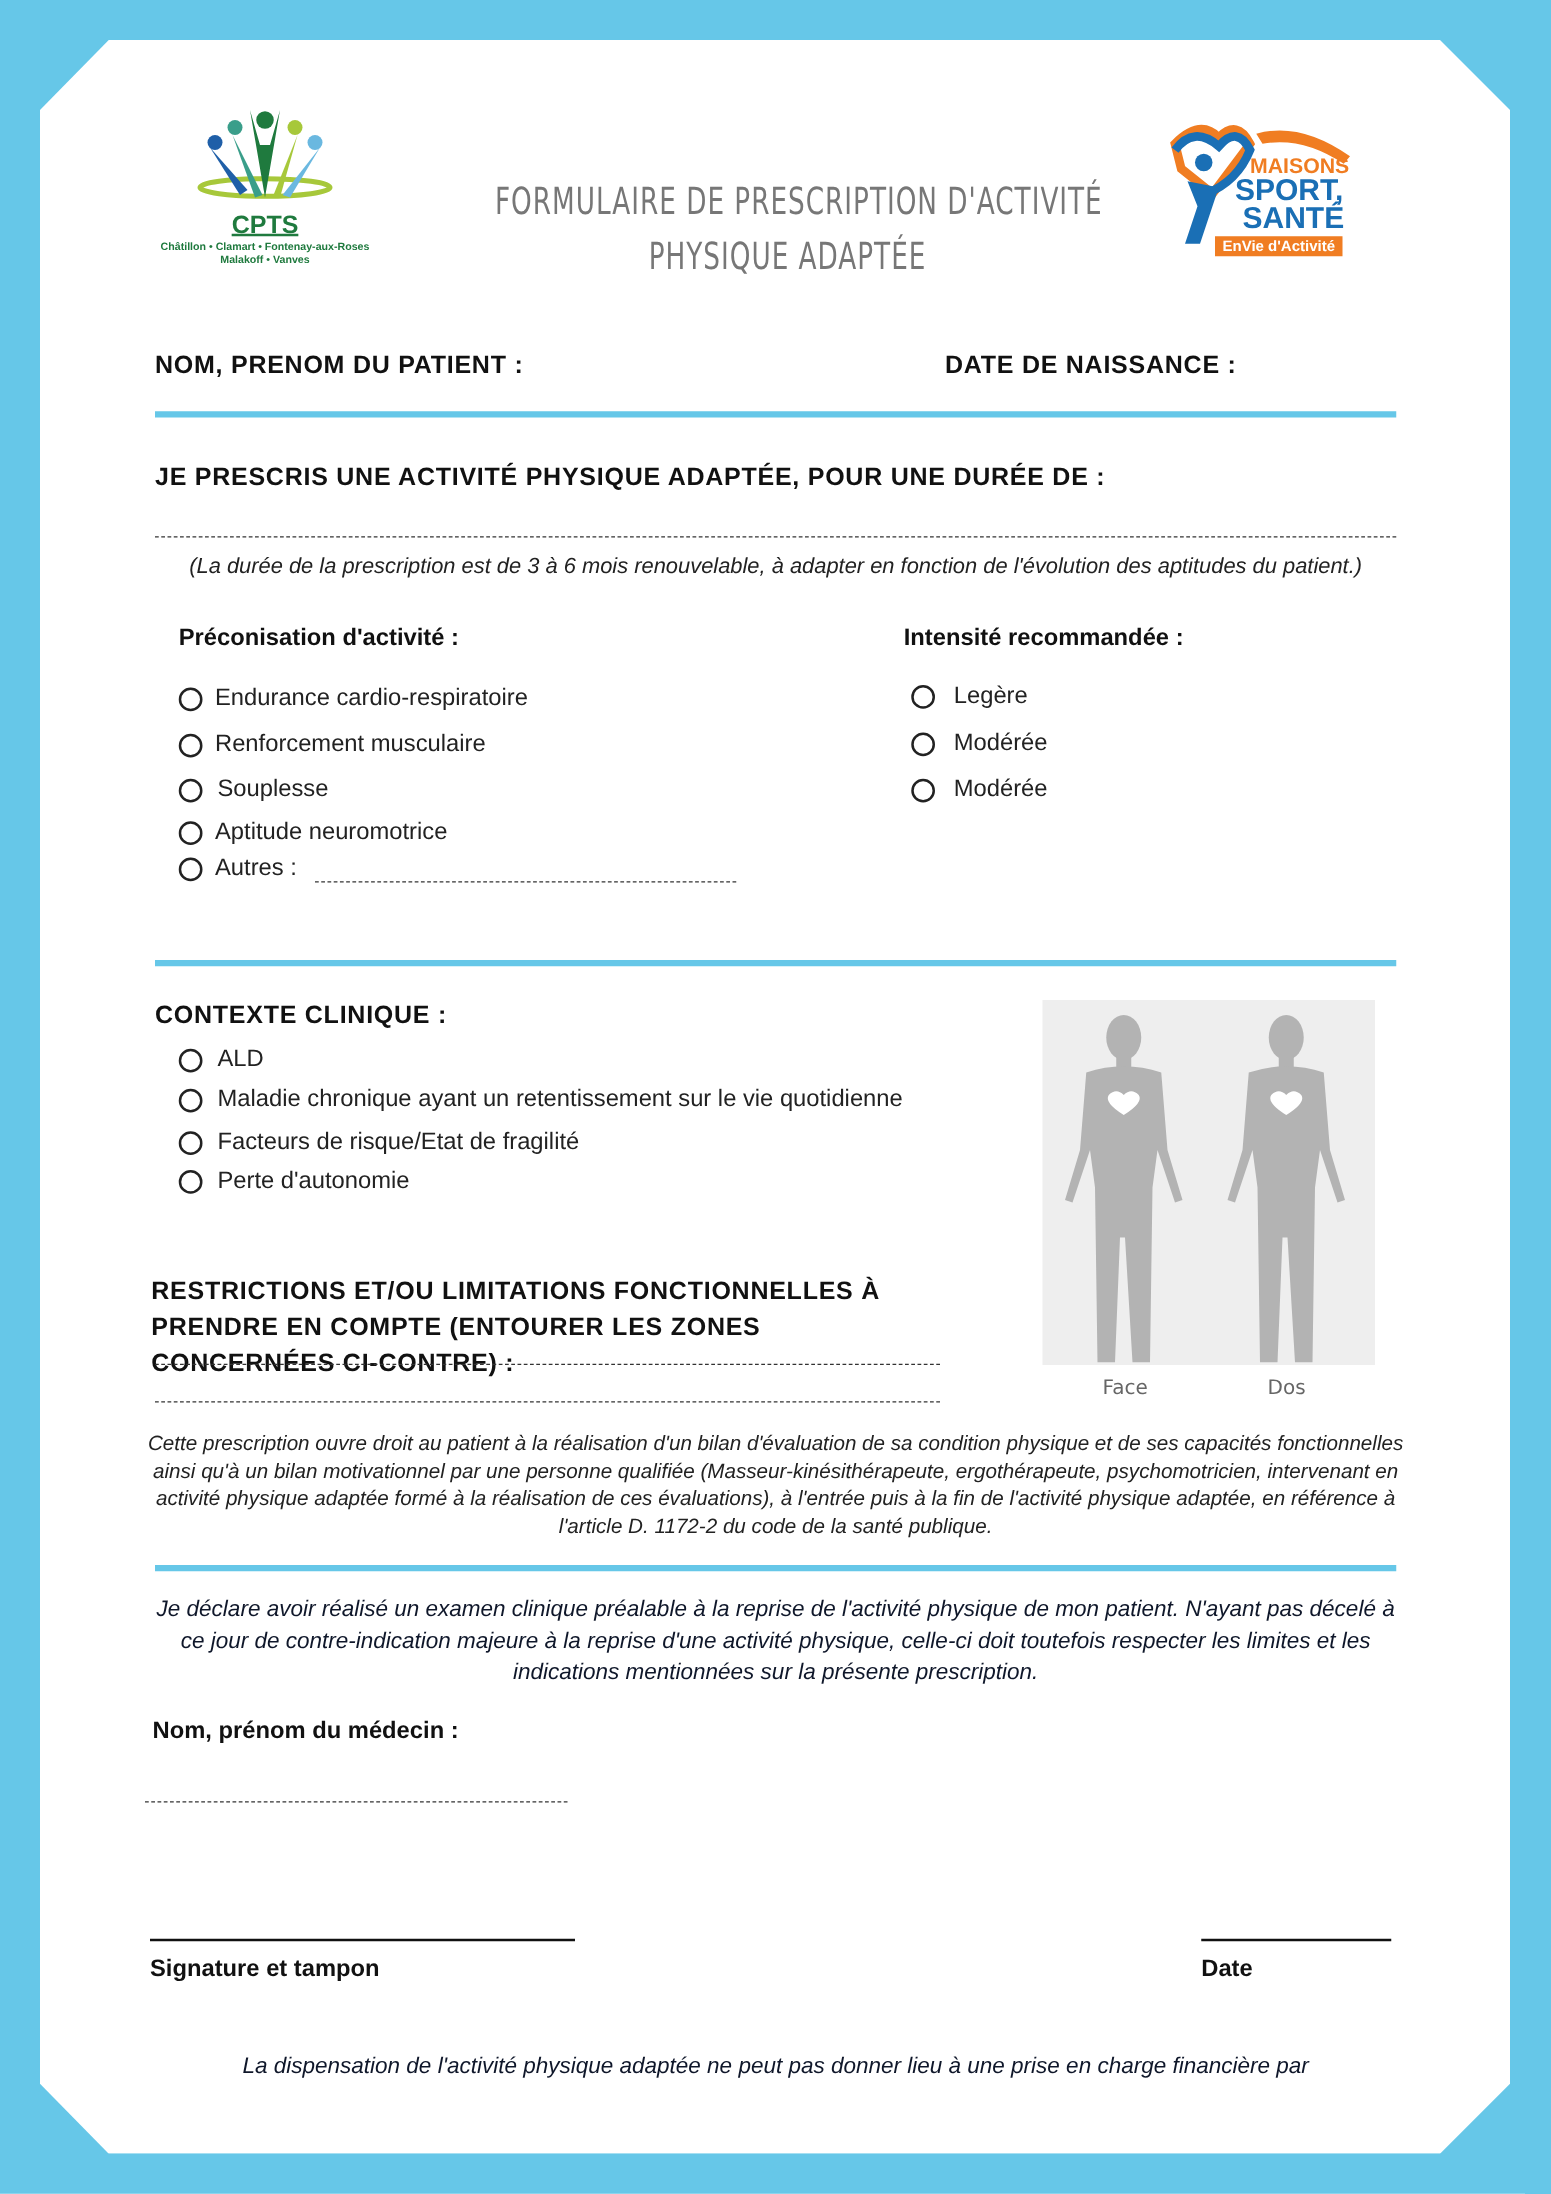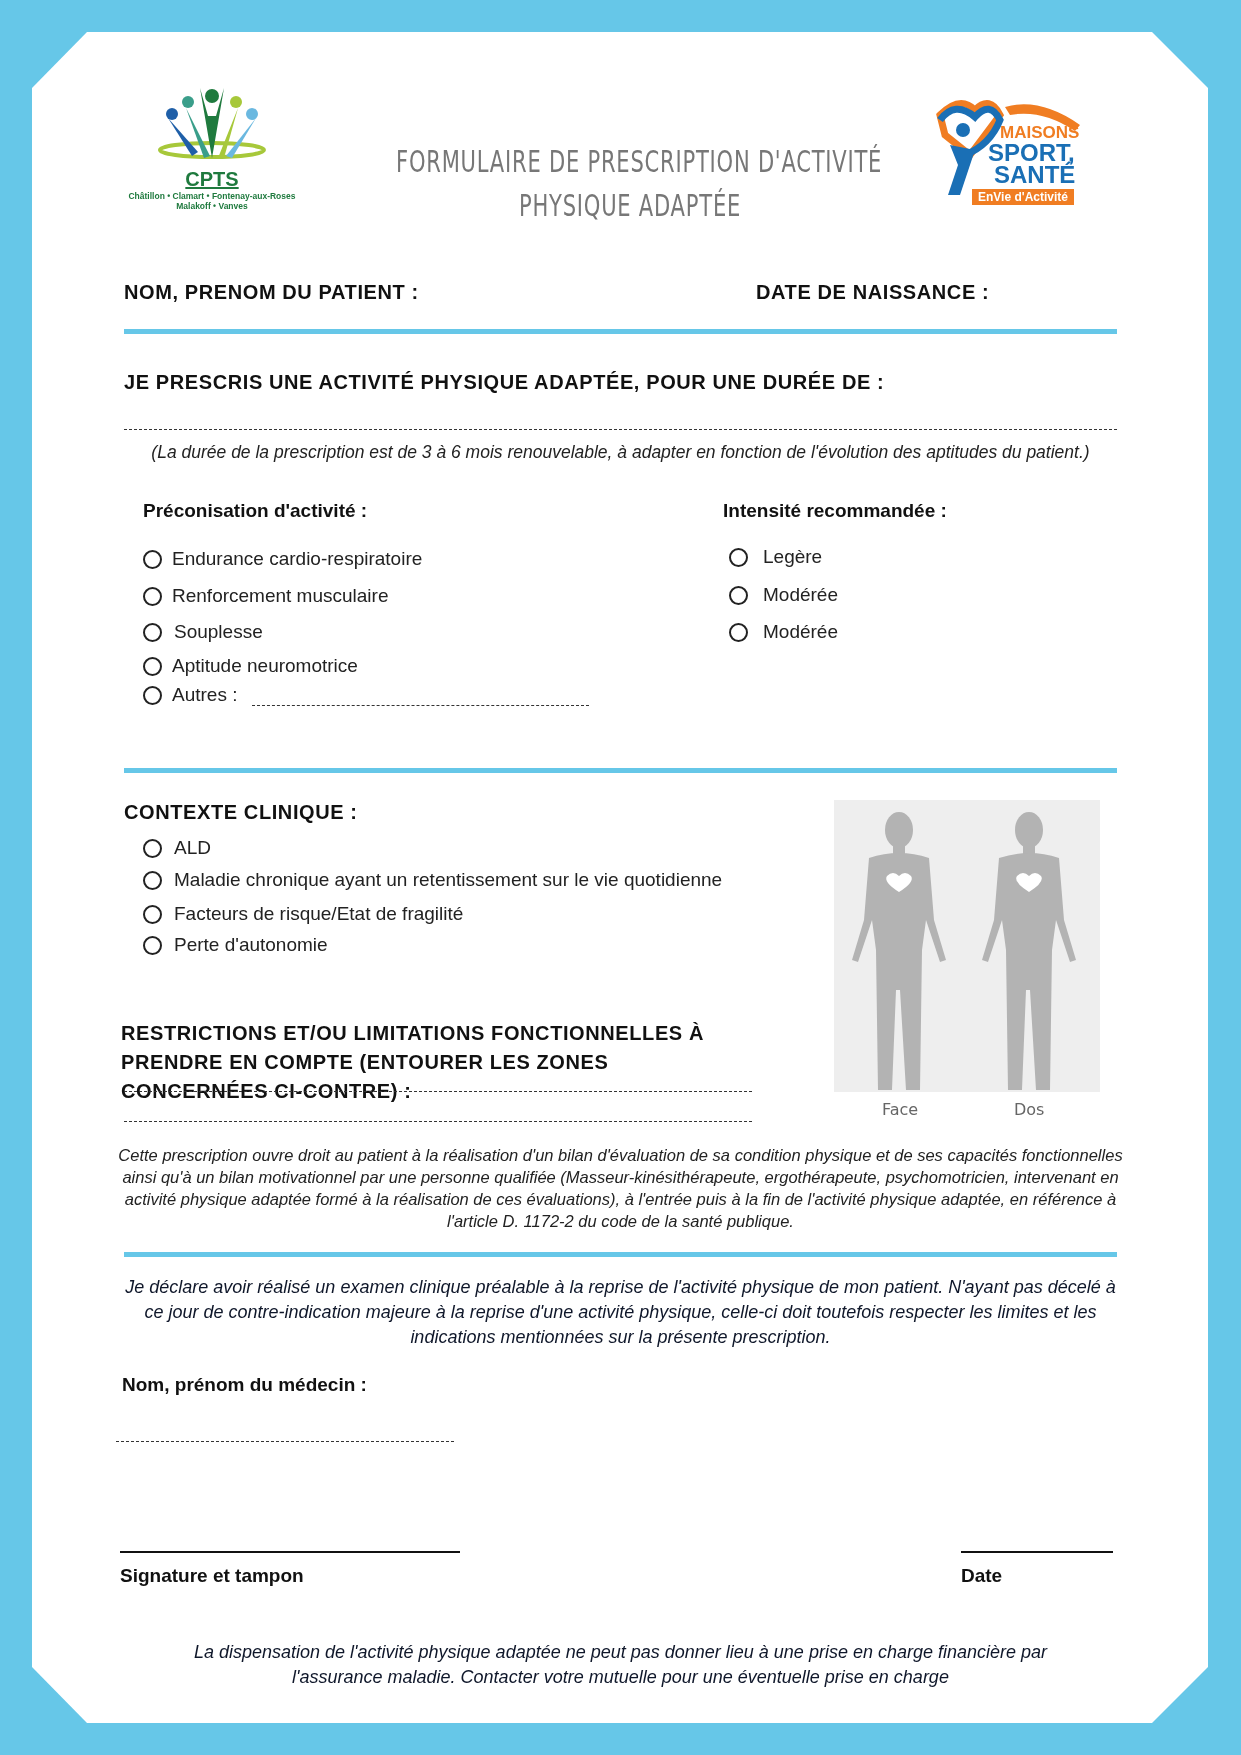--- a/index.html
+++ b/index.html
@@ -187,14 +187,13 @@
 <div class="abs" style="left:120px;top:1480px;width:340px;height:70px;"></div>
 <div class="line" style="left:120px;top:1551px;width:340px;"></div>
 <div class="abs sub" style="left:120px;top:1565px;">Signature et tampon</div>
 
 <div class="abs" style="left:961px;top:1500px;width:152px;height:50px;"></div>
 <div class="line" style="left:961px;top:1551px;width:152px;"></div>
 <div class="abs sub" style="left:961px;top:1565px;">Date</div>
 
 <div class="abs para2" style="left:40px;top:1640px;width:1161px;">
   <div>La dispensation de l'activité physique adaptée ne peut pas donner lieu à une prise en charge financière par</div>
-  <div>l'assurance maladie. Contacter votre mutuelle pour une éventuelle prise en charge</div>
 </div>
 
 </body></html>

